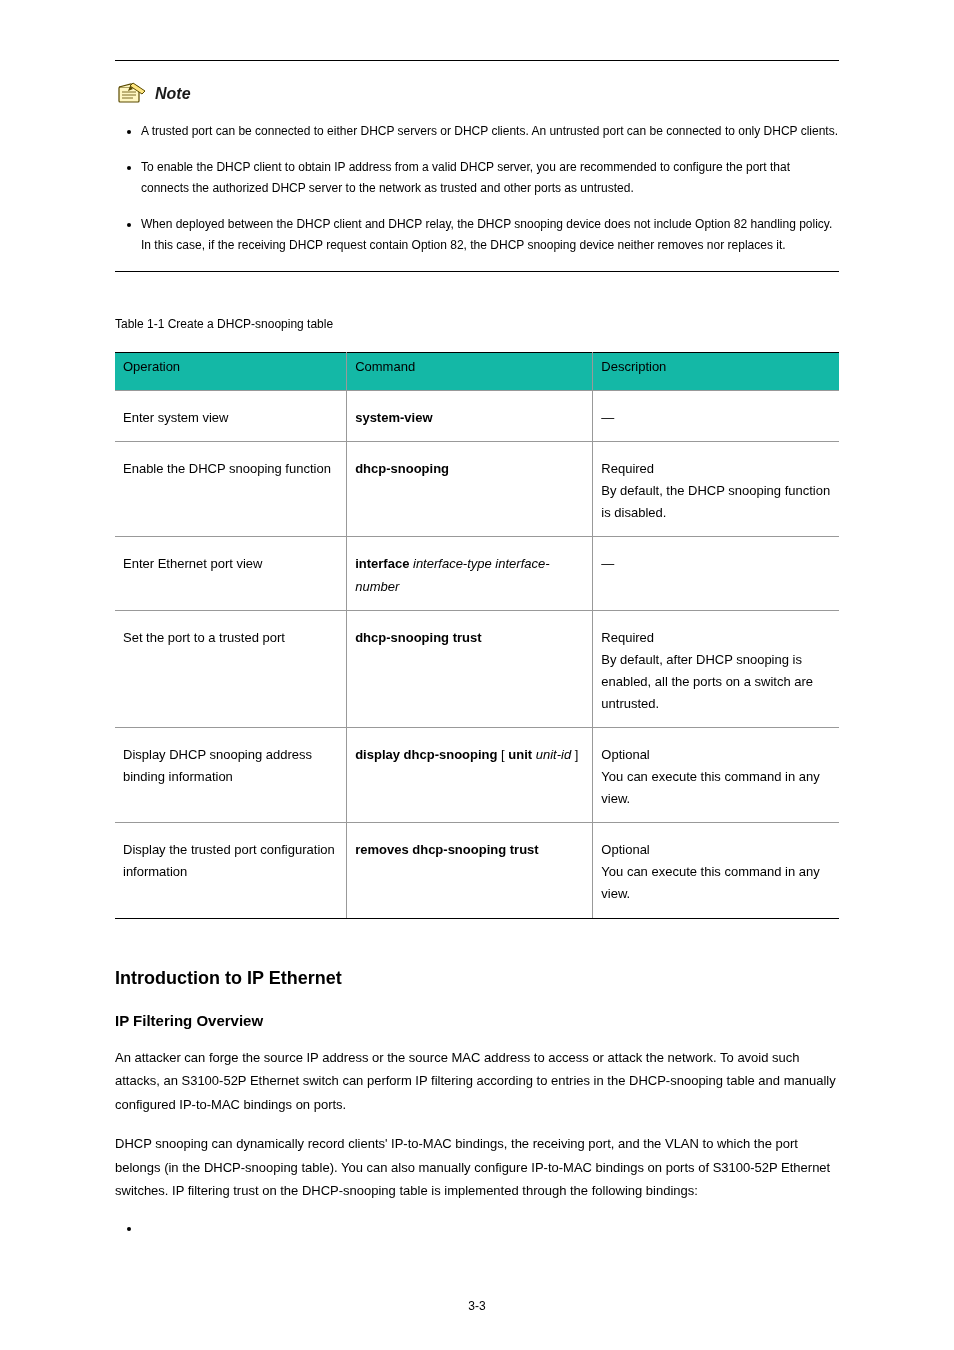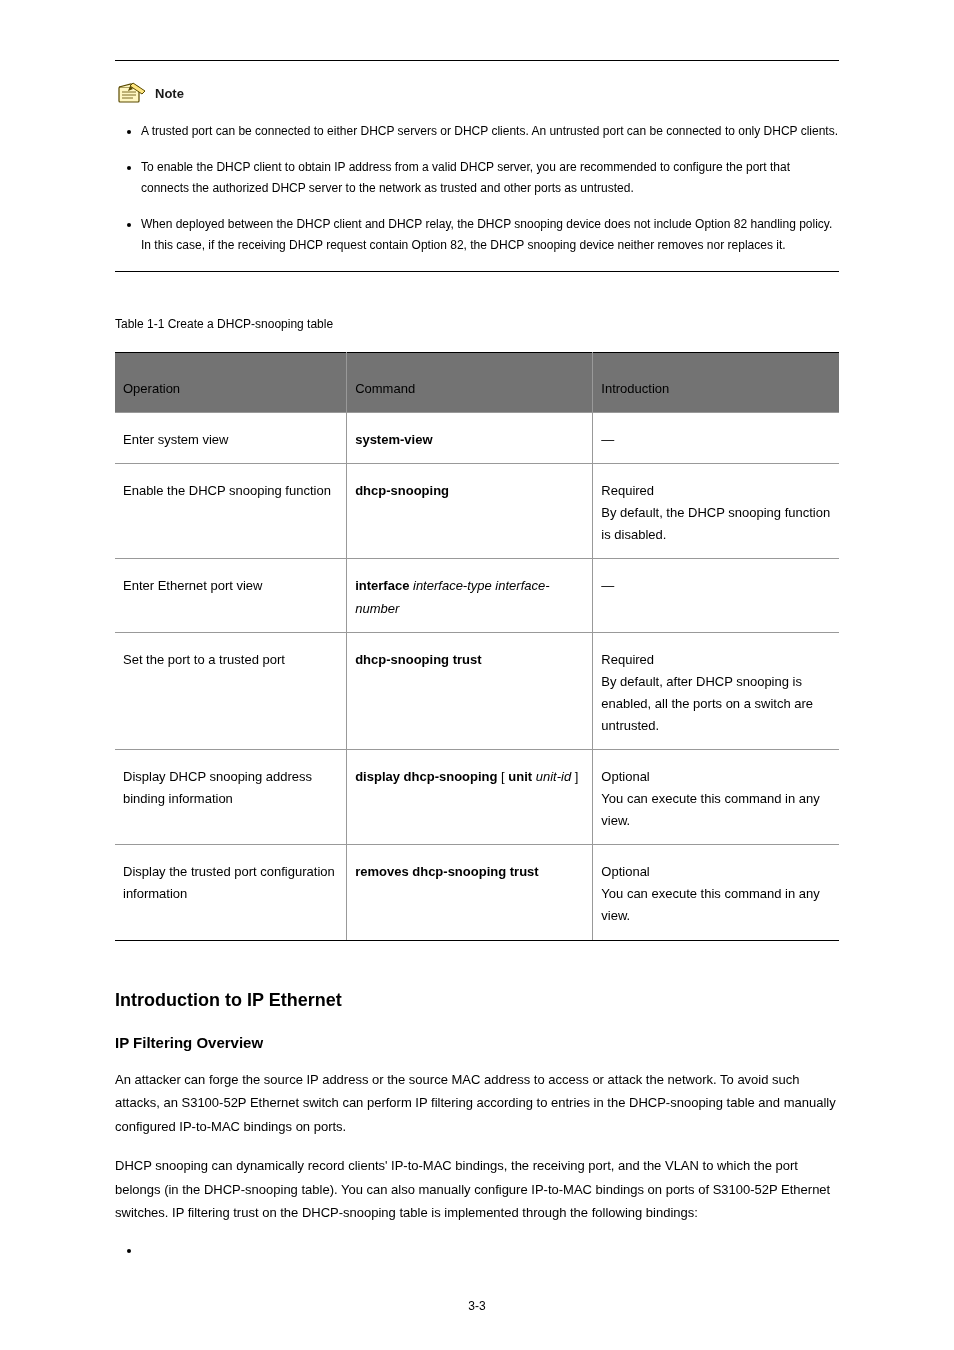--- a/index.html
+++ b/index.html
@@ -28,22 +28,23 @@
   }
   .note-header {
     display: flex;
     align-items: center;
     gap: 6px;
     margin-bottom: 14px;
   }
   .note-header svg { display: block; }
   .note-label {
     font-weight: bold;
-    font-size: 13px;
+    font-size: 16px;
     color: #1a1a1a;
+    font-style: italic;
   }
   ul.bullets {
     list-style: disc;
     margin: 0 0 0 26px;
     padding: 0;
   }
   ul.bullets li {
     margin: 0 0 14px 0;
     font-size: 12px;
     line-height: 1.8;
@@ -71,24 +72,24 @@
     font-size: 12px;
     margin: 14px 0 6px 0;
   }
   table.cmd {
     width: 100%;
     border-collapse: collapse;
     font-size: 13px;
     table-layout: fixed;
   }
   table.cmd th {
-    background: #737373;
+    background: #14b8a6;
     font-weight: normal;
     text-align: left;
-    padding: 26px 8px 14px 8px;
+    padding: 4px 8px 14px 8px;
     border-top: 1.5px solid #000;
     border-bottom: 1px solid #999;
     border-right: 1px solid #999;
     vertical-align: top;
   }
   table.cmd th:last-child { border-right: none; }
   table.cmd td {
     padding: 16px 8px 12px 8px;
     border-bottom: 1px solid #999;
     border-right: 1px solid #999;
@@ -149,21 +150,21 @@
   <table class="cmd">
     <colgroup>
       <col class="c1">
         <col class="c2">
         <col class="c3">
     </colgroup>
     <thead>
       <tr>
         <th>Operation</th>
         <th>Command</th>
-        <th>Introduction</th>
+        <th>Description</th>
       </tr>
     </thead>
     <tbody id="cmd-body">
         <tr>
           <td>Enter system view</td>
           <td><span class="cmd-strong">system-view</span></td>
           <td>—</td>
         </tr>
         <tr>
           <td>Enable the DHCP snooping function</td>

